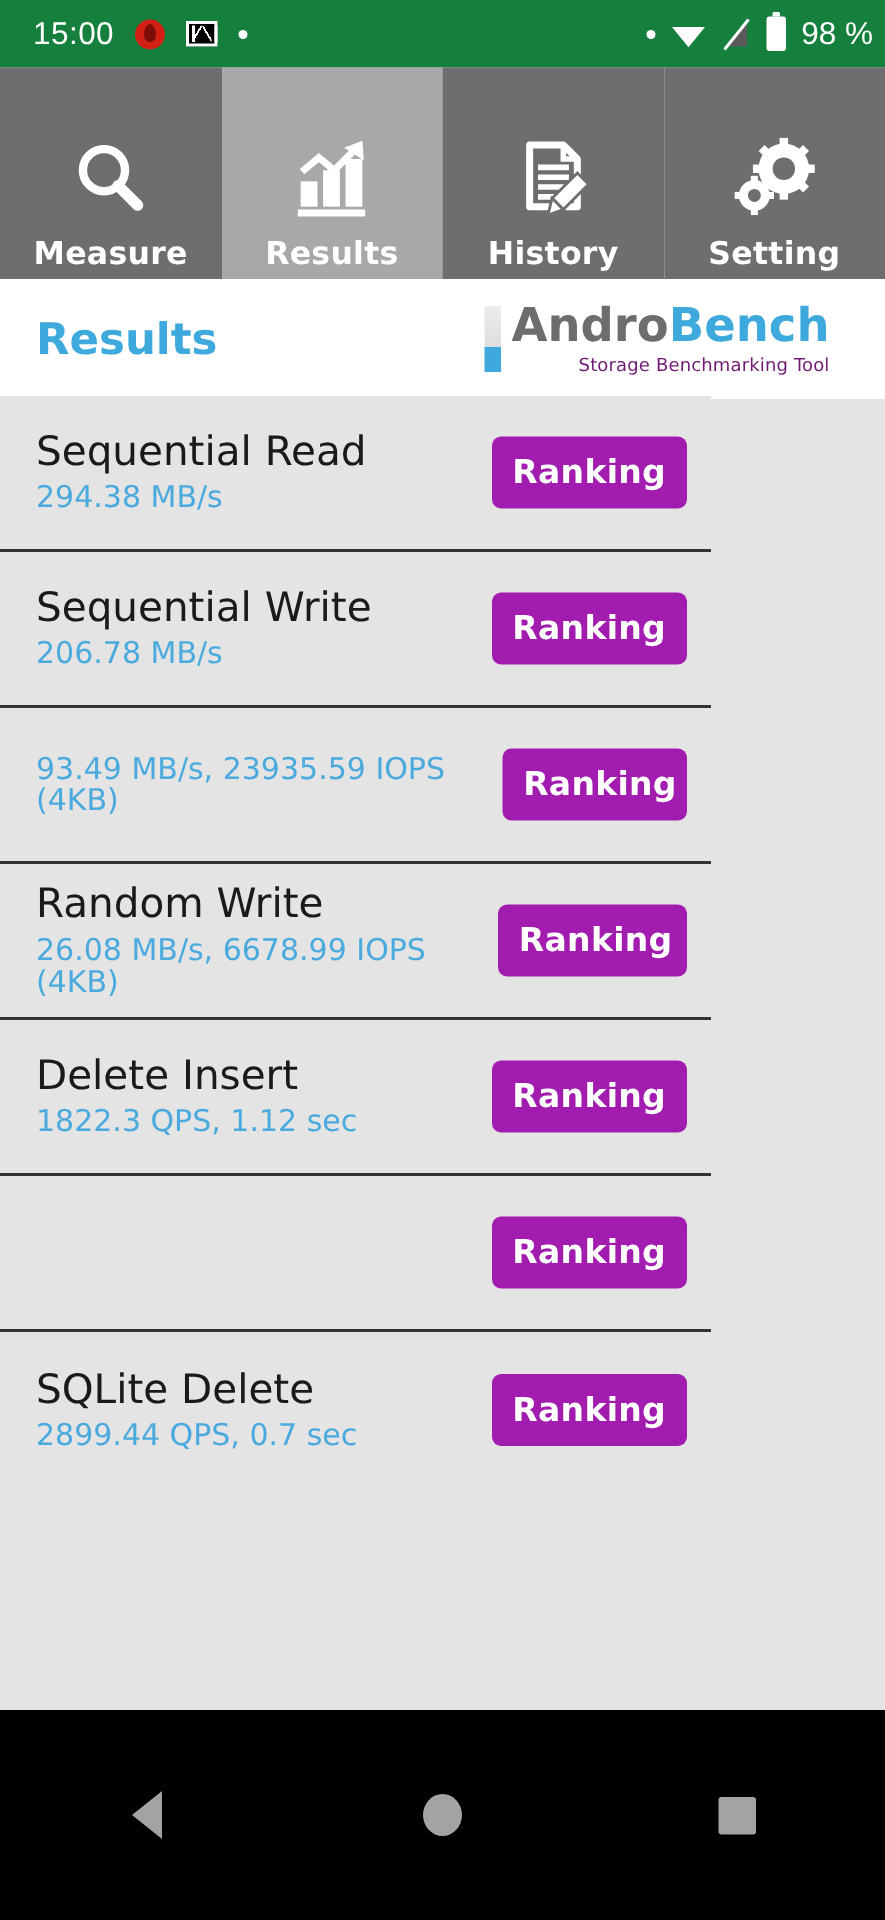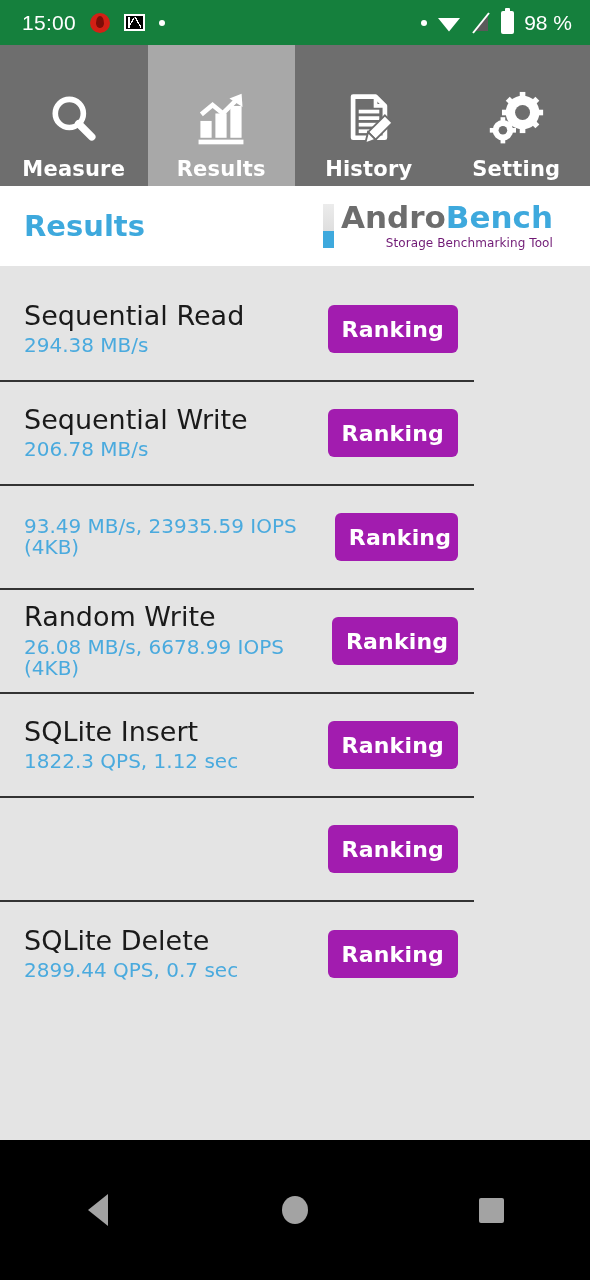--- a/index.html
+++ b/index.html
@@ -11,21 +11,21 @@
   }
   .phone { position:relative; width:590px; height:1280px; background:#e4e4e4; }
 
   
   .statusbar {
     position:absolute; top:0; left:0; width:590px; height:45px;
     background:#15803d; color:#fff;
     display:flex; align-items:center;
   }
   .sb-left { display:flex; align-items:center; gap:14px; padding-left:22px; }
-  .sb-right { display:flex; align-items:center; gap:10px; margin-left:auto; padding-right:18px; }
+  .sb-right { display:flex; align-items:center; gap:10px; margin-left:auto; padding-right:8px; }
   .sb-time { font-size:21px; font-weight:400; letter-spacing:.3px; color:#fff; font-family:"Liberation Sans", sans-serif;}
   .sb-pct { font-size:21px; color:#fff; font-family:"Liberation Sans", sans-serif; }
   .ic-flame { width:20px; height:20px; border-radius:50%; background:#d32015; position:relative; display:block; }
   .ic-flame::after{ content:""; position:absolute; left:6px; top:3px; width:8px; height:12px;
      background:#7d0d08; border-radius:50% 50% 45% 45%/ 60% 60% 40% 40%; }
   .ic-mail { width:21px; height:17px; border:2px solid #fff; background:#000; position:relative; display:block; }
   .ic-mail::after{ content:""; position:absolute; left:2px; top:1px; width:13px; height:11px;
      border-left:2px solid #fff; border-right:2px solid #fff;
      transform:skewX(0deg); }
   .ic-mail::before{ content:""; position:absolute; left:2px; top:1px; width:13px; height:11px;
@@ -57,21 +57,21 @@
   .page-title { font-size:29px; font-weight:700; color:#3ea9dd; padding-left:24px; font-family:"DejaVu Sans", sans-serif; }
   .logo { margin-left:auto; padding-right:37px; display:flex; align-items:center; gap:7px; }
   .logo-bar { width:11px; height:44px; background:linear-gradient(to bottom,#ececec 0%,#dedede 62%,#3ea9dd 62%,#3ea9dd 100%); }
   .logo-text { display:flex; flex-direction:column; align-items:flex-end; }
   .logo-main { font-size:31px; font-weight:700; line-height:1; font-family:"DejaVu Sans", sans-serif; }
   .logo-main .a { color:#6d6d6d; }
   .logo-main .b { color:#3ea9dd; }
   .logo-sub { font-size:12px; color:#701a75; margin-top:3px; letter-spacing:.1px; font-family:"DejaVu Sans", sans-serif; }
 
   
-  .list { position:absolute; top:278px; left:0; width:474px; height:874px; background:#e4e4e4; }
+  .list { position:absolute; top:264px; left:0; width:474px; height:874px; background:#e4e4e4; }
   .row {
     position:relative; height:104px;
     display:flex; align-items:center; padding:0 16px 0 24px;
     border-bottom:2px solid #333;
   }
   .row-texts { display:flex; flex-direction:column; justify-content:center; gap:5px; }
   .row-title { font-size:27px; color:#1a1a1a; line-height:1.05; font-family:"DejaVu Sans", sans-serif; font-weight:400; }
   .row-value { font-size:20px; color:#4aaade; line-height:1.05; font-family:"DejaVu Sans", sans-serif; }
   .rank-btn {
     margin-left:auto; background:#a21caf; color:#fff; border:none;
@@ -235,21 +235,21 @@
     <div class="row">
       <div class="row-texts">
         <div class="row-title">Random Write</div>
         <div class="row-value">26.08 MB/s, 6678.99 IOPS (4KB)</div>
       </div>
       <button class="rank-btn">Ranking</button>
     </div>
 
     <div class="row">
       <div class="row-texts">
-        <div class="row-title">SQLite Insert</div>
+        <div class="row-title">Delete Insert</div>
         <div class="row-value">1822.3 QPS, 1.12 sec</div>
       </div>
       <button class="rank-btn">Ranking</button>
     </div>
 
     <div class="row">
       <button class="rank-btn">Ranking</button>
     </div>
 
     <div class="row" style="border-bottom:none">

